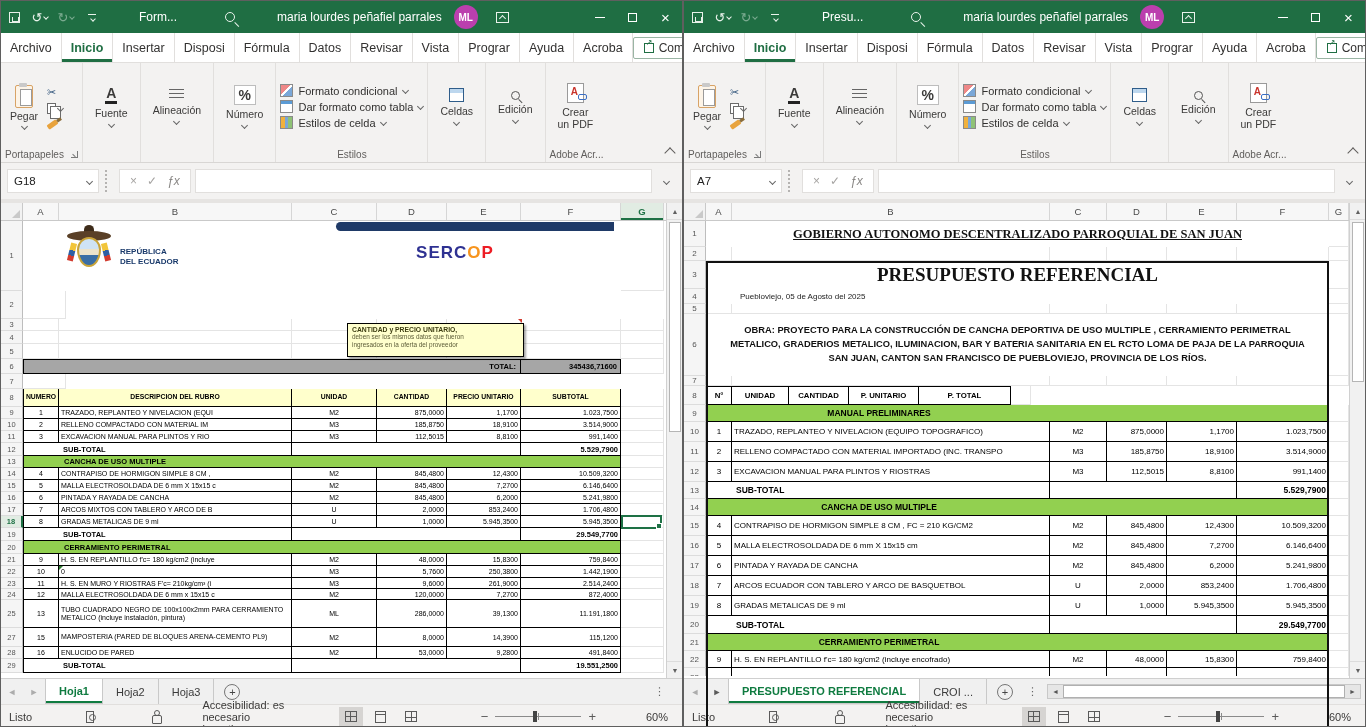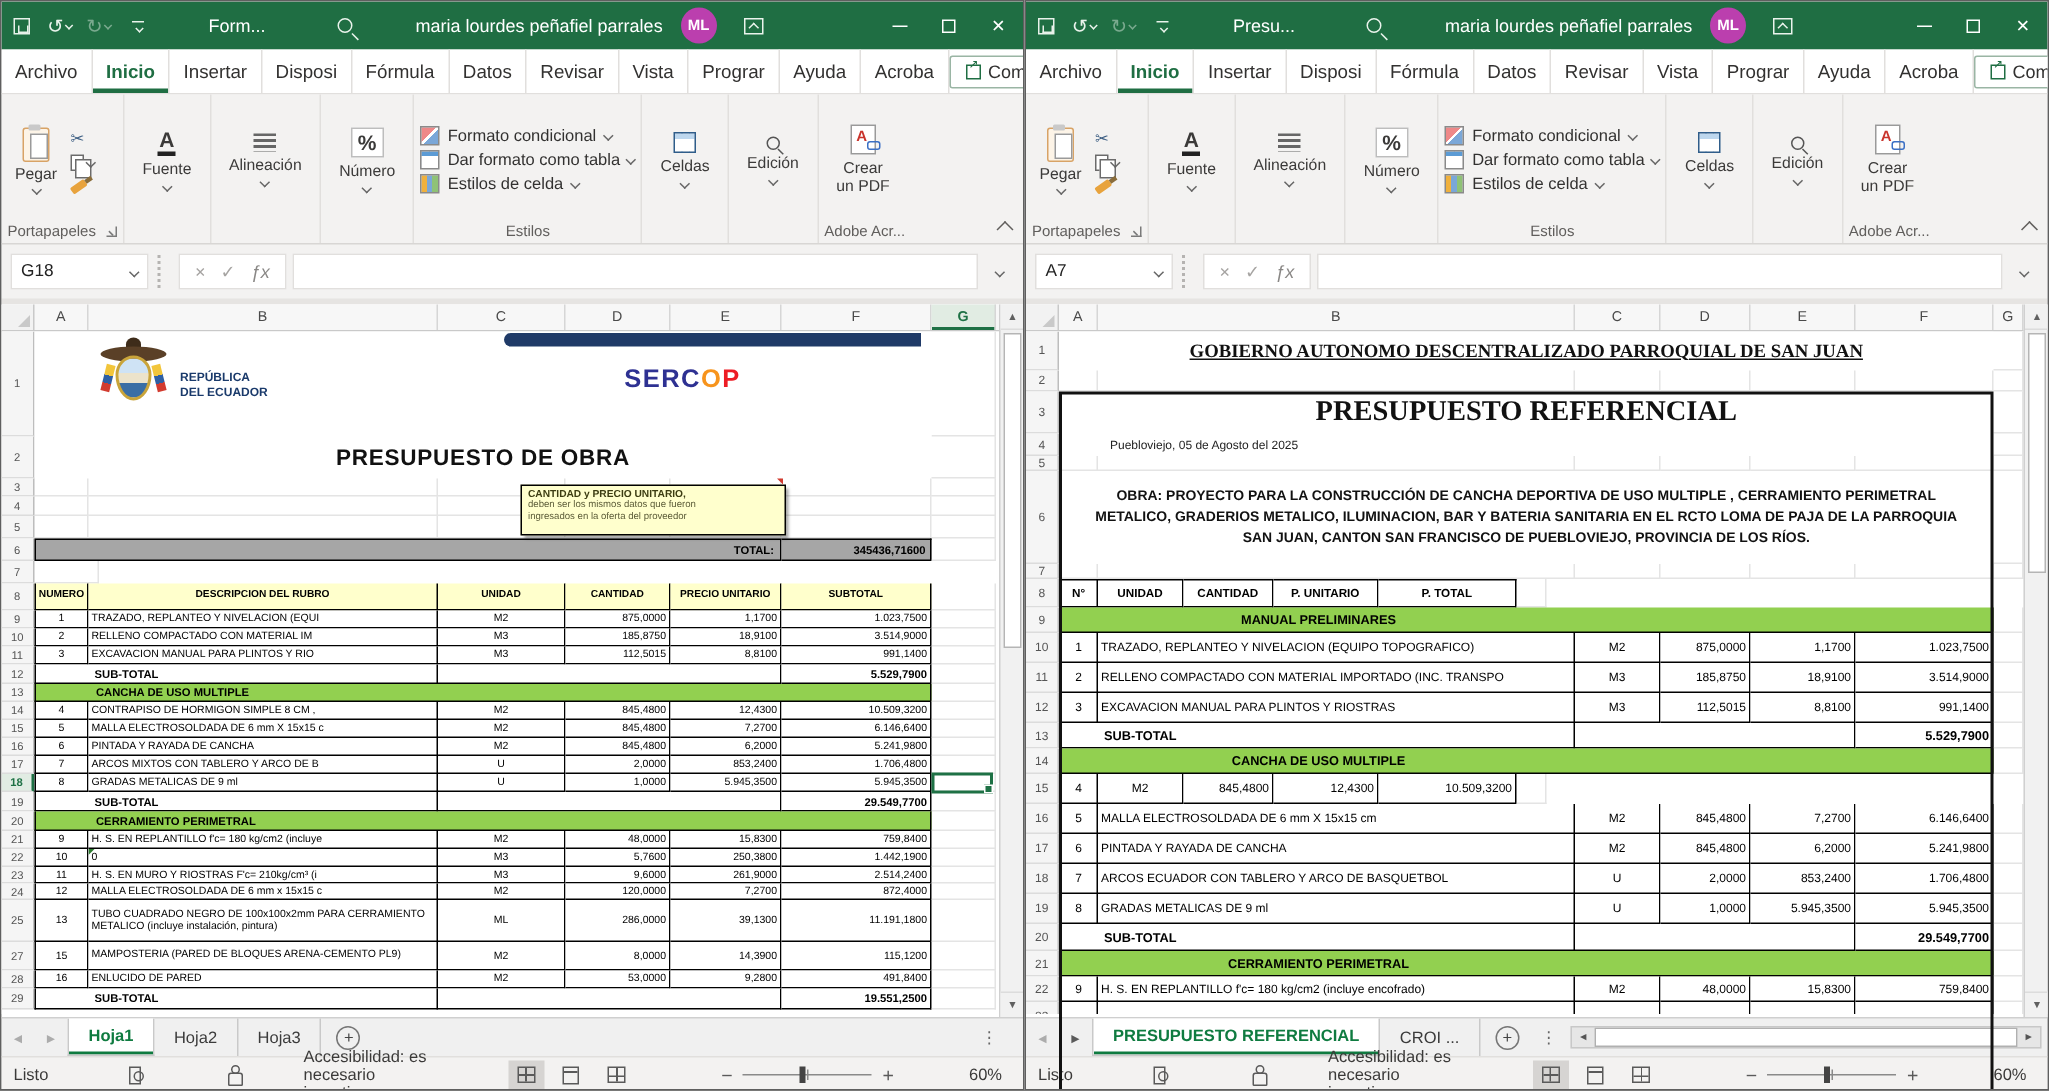--- a/index.html
+++ b/index.html
@@ -414,21 +414,20 @@
               <div class="rep-text">
                 <div>REPÚBLICA</div>
                 <div>DEL ECUADOR</div>
               </div>
               <div class="sercop"><span class="s-b">SERC</span><span class="s-o">O</span><span class="s-r">P</span></div>
             </div>
             <div class="gcell" style="width: 43px;"></div>
           </div>
           <div class="grow" style="height: 28px;">
             <div class="gut">2</div>
-            <div class="span-cell doc-title" style="width: 598px;">PRESUPUESTO DE OBRA</div>
             <div class="gcell" style="width: 43px;"></div>
           </div>
           <div class="grow" style="height: 12px;">
             <div class="gut">3</div>
             <div class="gcell" style="width: 36px;"></div>
             <div class="gcell" style="width: 233px;"></div>
             <div class="gcell" style="width: 85px;"></div>
             <div class="gcell" style="width: 70px;"></div>
             <div class="gcell" style="width: 74px;"></div>
             <div class="gcell" style="width: 100px;"></div>
@@ -1005,20 +1004,21 @@
           <div class="grow" style="height: 17px;">
             <div class="gut">14</div>
             <div class="tc sec bl" style="width: 623px;">
               <span>CANCHA DE USO MULTIPLE</span>
             </div>
             <div class="gcell" style="width: 20px;"></div>
           </div>
           <div class="grow" style="height: 20px;">
             <div class="gut">15</div>
             <div class="tc cn bl" style="width: 26px;">4</div>
+            <div class="tc cd" style="width: 318px;">CONTRAPISO  DE HORMIGON SIMPLE 8 CM , FC = 210 KG/CM2</div>
             <div class="tc cu" style="width: 57px;">M2</div>
             <div class="tc cq" style="width: 60px;">845,4800</div>
             <div class="tc cq" style="width: 70px;">12,4300</div>
             <div class="tc cq" style="width: 92px;">10.509,3200</div>
             <div class="gcell" style="width: 20px;"></div>
           </div>
           <div class="grow" style="height: 20px;">
             <div class="gut">16</div>
             <div class="tc cn bl" style="width: 26px;">5</div>
             <div class="tc cd" style="width: 318px;">MALLA ELECTROSOLDADA DE 6 mm X 15x15 cm</div>

